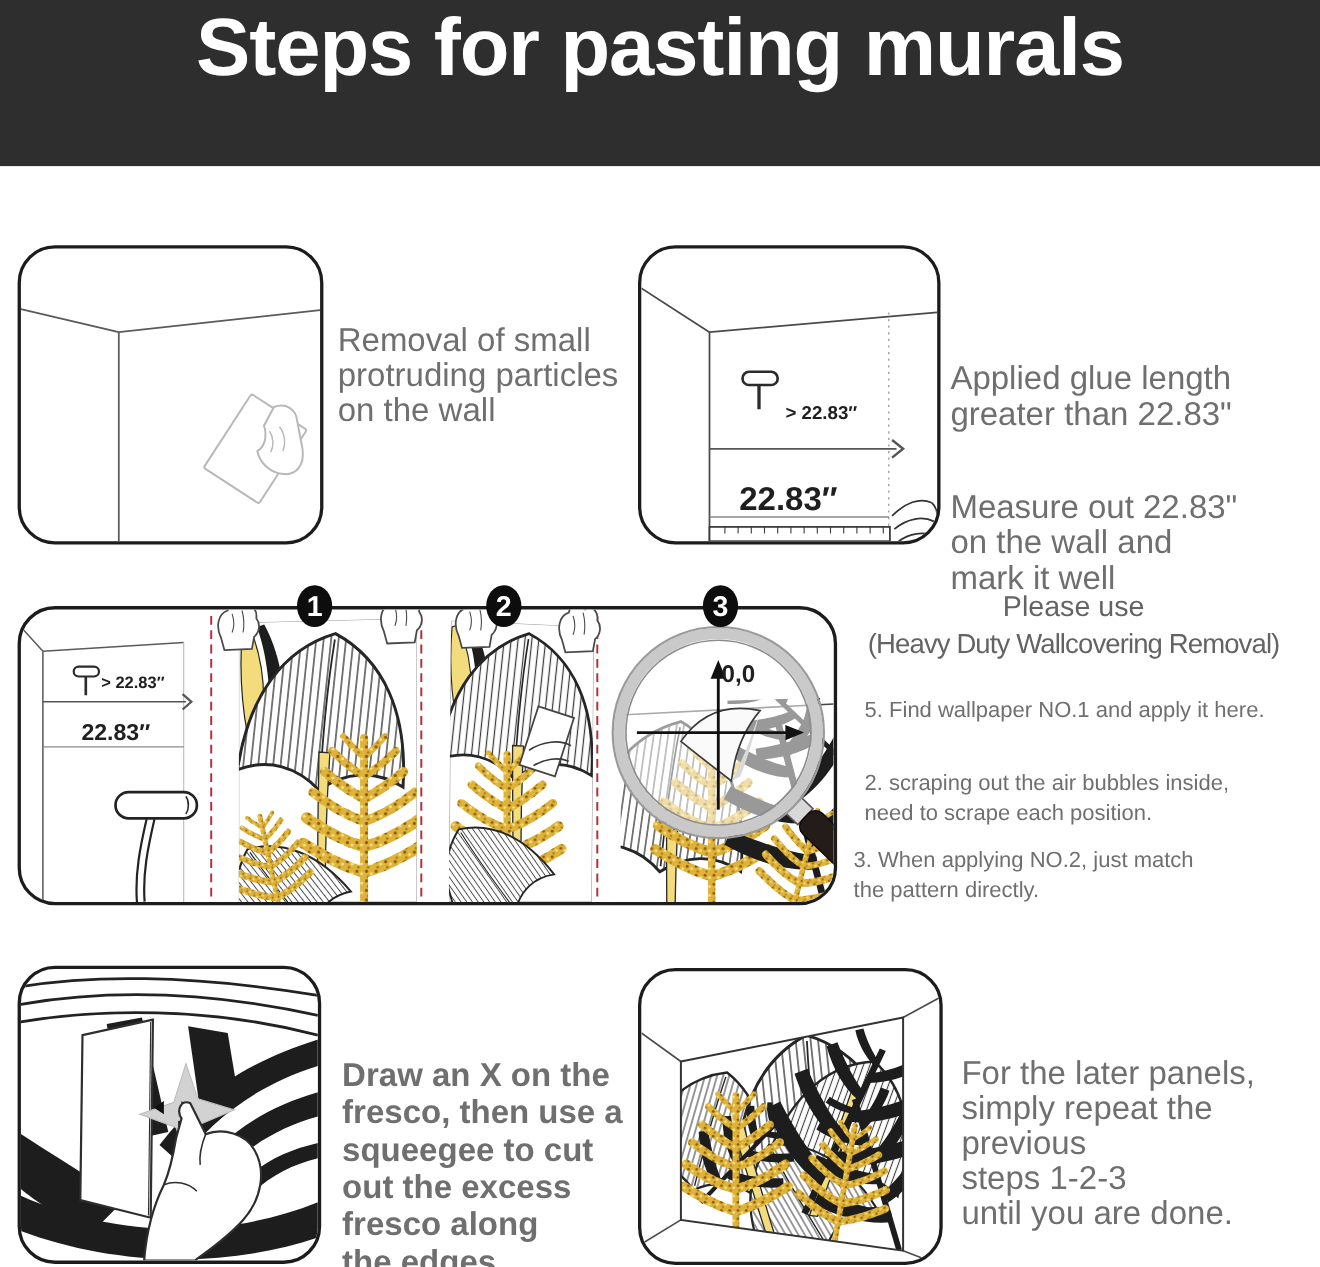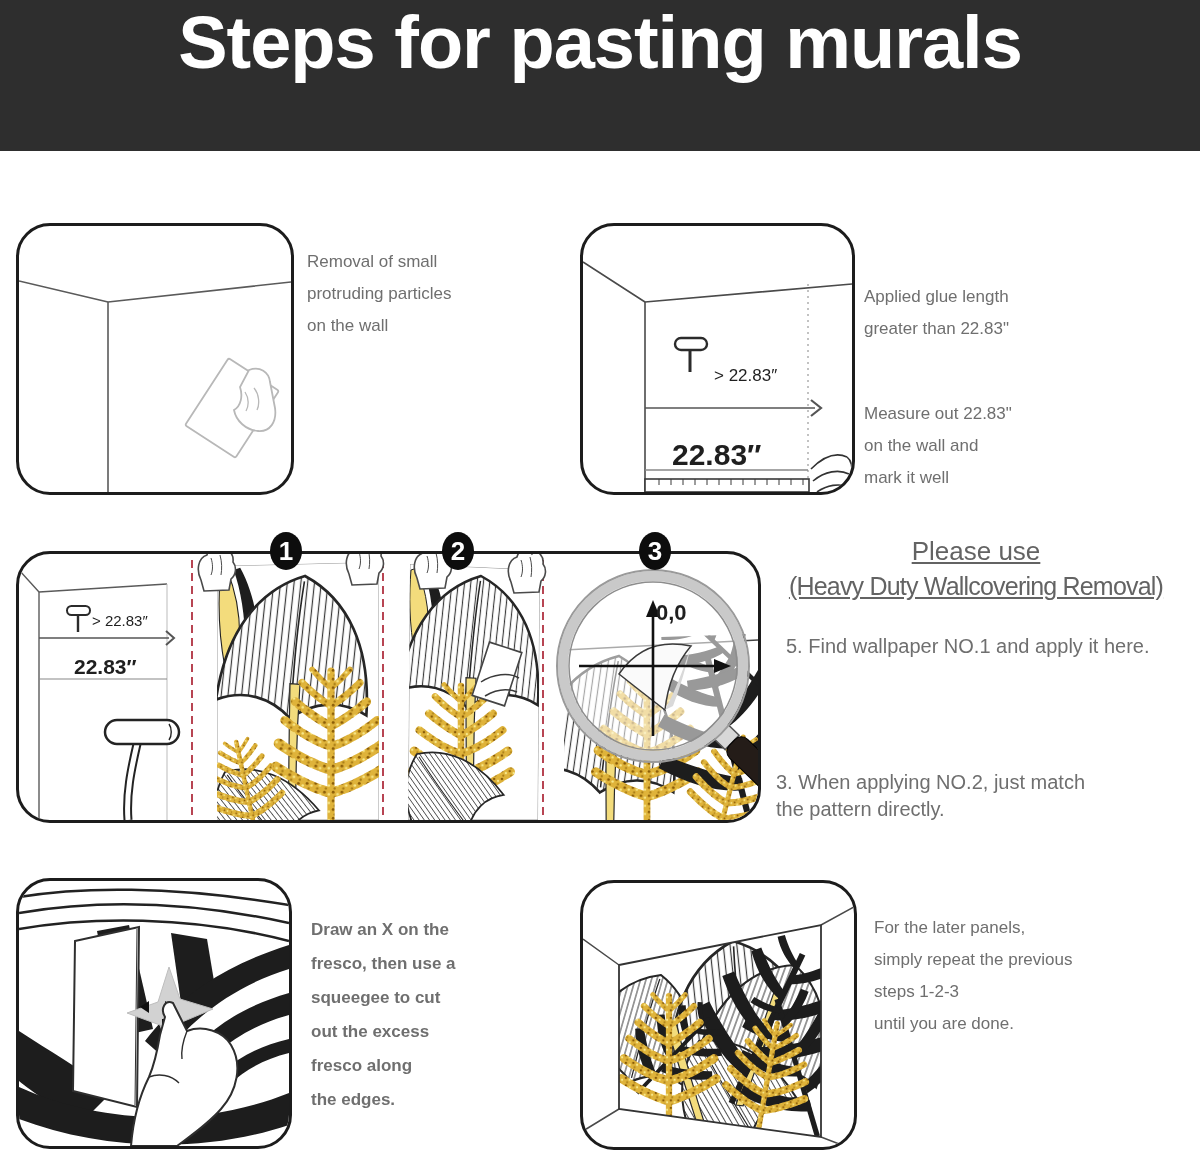--- a/index.html
+++ b/index.html
@@ -11,33 +11,33 @@
   .hdr h1{margin:0;color:#fff;font-size:74px;font-weight:bold;letter-spacing:-1px;white-space:nowrap;}
   
   .panel{position:absolute;border:3px solid #1c1c1c;border-radius:34px;background:#fff;overflow:hidden;box-sizing:border-box;}
   .panel svg{position:absolute;left:0;top:0;}
   #box1{left:16px;top:223px;width:278px;height:272px;}
   #box2{left:580px;top:223px;width:275px;height:272px;}
   #box3{left:16px;top:551px;width:745px;height:272px;}
   #box4{left:16px;top:878px;width:276px;height:271px;}
   #box5{left:580px;top:880px;width:277px;height:270px;}
   
-  .cap{position:absolute;color:#6f6f6f;font-size:17px;line-height:32px;white-space:pre-line;}
-  
-  .mlab{position:absolute;color:#1f1f1f;}
+  .cap{position:absolute;color:#6f6f6f;font-size:30px;line-height:32px;white-space:pre-line;margin-top:48px;}
+  
+  .mlab{position:absolute;color:#1f1f1f;font-weight:bold;}
   .m-sm{font-size:17px;}
   .m-xs{font-size:15px;}
   .m-big{font-size:30px;font-weight:bold;}
   .m-mid{font-size:21px;font-weight:bold;}
   .m-origin{font-size:22px;font-weight:bold;}
   
   .badge{position:absolute;width:32px;height:38px;border-radius:50%;background:#0d0d0d;color:#fff;
          font-size:26px;font-weight:bold;display:flex;align-items:center;justify-content:center;z-index:5;}
   
-  .note-title{position:absolute;left:770px;width:412px;text-align:center;color:#636363;font-size:26px;white-space:nowrap;text-decoration:underline;}
+  .note-title{position:absolute;left:770px;width:412px;text-align:center;color:#636363;font-size:26px;white-space:nowrap;}
   .note-item{position:absolute;color:#6f6f6f;font-size:20px;line-height:27px;white-space:pre-line;}
 </style>
 </head>
 <body>
 
 <svg width="0" height="0" style="position:absolute" aria-hidden="true">
   <defs>
     <pattern id="hatch" width="5" height="5" patternUnits="userSpaceOnUse">
       <rect width="5" height="5" fill="#ffffff"></rect>
       <path d="M2.5,0 V5" stroke="#3a3a3a" stroke-width="0.9"></path>
@@ -259,20 +259,22 @@
   <div class="badge" style="left:442px;top:532px;">
     <span>2</span>
   </div>
   <div class="badge" style="left:639px;top:532px;">
     <span>3</span>
   </div>
 
   <div class="note-title" style="top:536px;">Please use</div>
   <div class="note-title" style="top:572px;letter-spacing:-0.8px;font-size:25px;">(Heavy Duty Wallcovering Removal)</div>
   <div class="note-item" style="left:786px;top:633px;">5. Find wallpaper NO.1 and apply it here.</div>
+  <div class="note-item" style="left:786px;top:699px;">2. scraping out the air bubbles inside,
+need to scrape each position.</div>
   <div class="note-item" style="left:776px;top:769px;">3. When applying NO.2, just match
 the pattern directly.</div>
 
   <div class="panel" id="box4">
     <svg width="270" height="265" viewBox="0 0 270 265">
       <g fill="none" stroke="#222" stroke-width="2.5">
         <path d="M0,16 C60,6 150,4 270,24"></path>
         <path d="M0,32 C70,20 160,18 270,42"></path>
         <path d="M0,48 C70,36 170,34 270,60"></path>
       </g>

